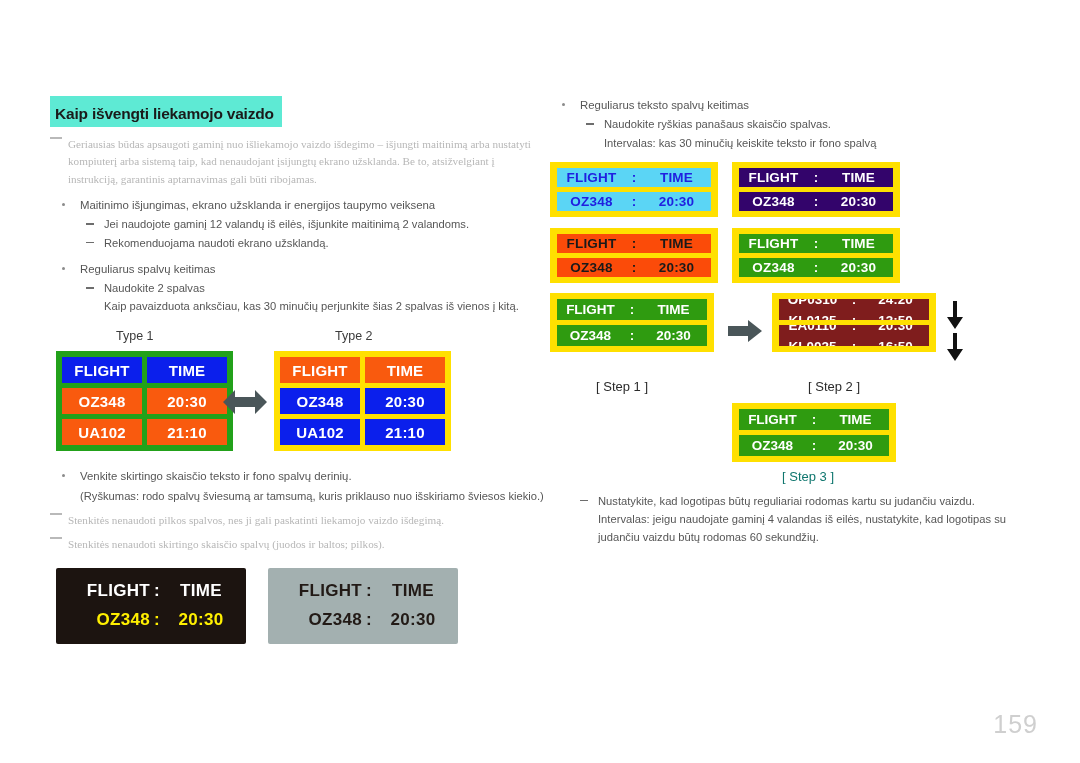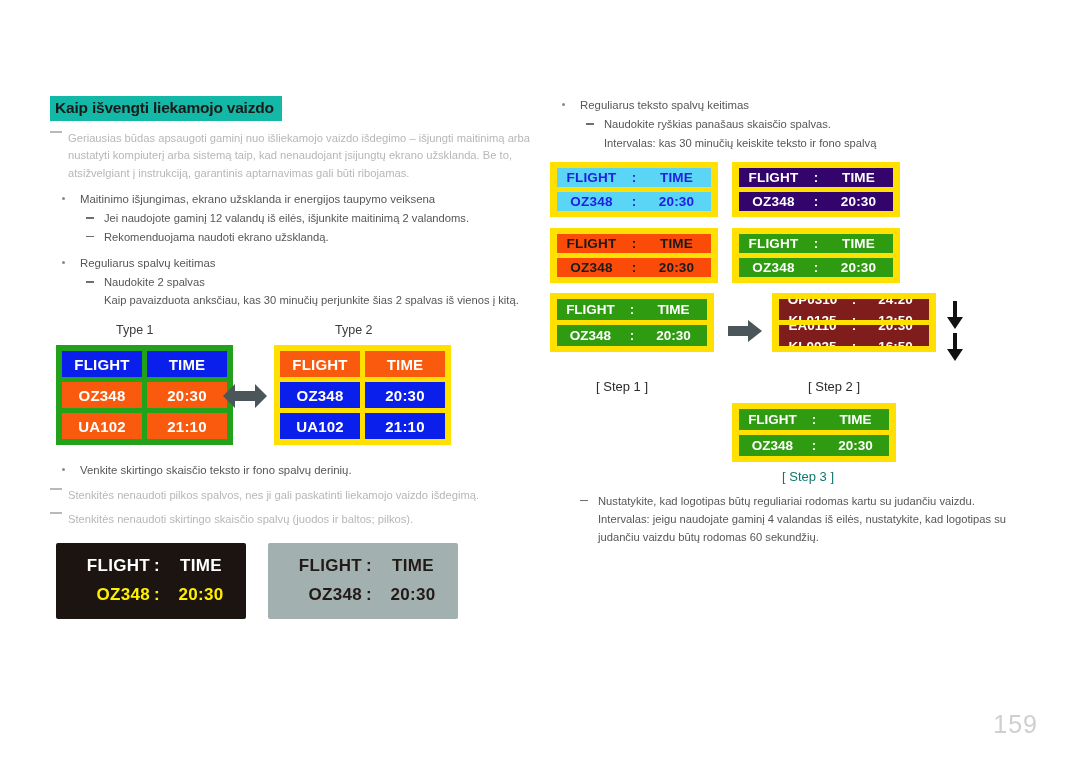--- a/index.html
+++ b/index.html
@@ -11,37 +11,38 @@
   }
   .page { position: relative; width: 1080px; height: 763px; }
 
   
   .col-left  { position: absolute; left: 50px;  top: 96px; width: 496px; }
   .col-right { position: absolute; left: 550px; top: 96px; width: 492px; }
 
   
   .heading {
     display: inline-block;
-    background: #14b8a6;
+    background: #5eead4;
     color: #1a1a1a;
     font-size: 15.5px;
     font-weight: bold;
     letter-spacing: -0.2px;
-    padding: 3px 8px 4px 5px;
+    padding: 9px 8px 4px 5px;
     line-height: 1.15;
   }
 
   
   .note {
     position: relative;
     color: #b7b7b7;
     font-size: 11.2px;
     line-height: 1.55;
     padding-left: 18px;
     margin-top: 9px;
+    font-family: Liberation Serif, serif;
   }
   .note .em-dash {
     position: absolute; left: 0; top: 1px;
     width: 12px; height: 2px; background: #b9b9b9;
   }
   .note.tight { margin-top: 7px; }
 
   ul.bullets { list-style: none; margin-top: 8px; }
   li.bullet {
     position: relative;
@@ -299,20 +300,21 @@
         <div class="cell c-blue">UA102</div>
         <div class="cell c-blue">21:10</div>
       </div>
     </div>
 
     <ul class="bullets">
       <li class="bullet">
         <span class="dot"></span>
         <span>Venkite skirtingo skaisčio teksto ir fono spalvų derinių.</span>
       </li>
+      <li class="subline indent-1">(Ryškumas: rodo spalvų šviesumą ar tamsumą, kuris priklauso nuo išskiriamo šviesos kiekio.)</li>
     </ul>
 
     <div class="note tight">
       <span class="em-dash"></span>
       <span>Stenkitės nenaudoti pilkos spalvos, nes ji gali paskatinti liekamojo vaizdo išdegimą.</span>
     </div>
     <div class="note tight">
       <span class="em-dash"></span>
       <span>Stenkitės nenaudoti skirtingo skaisčio spalvų (juodos ir baltos; pilkos).</span>
     </div>

